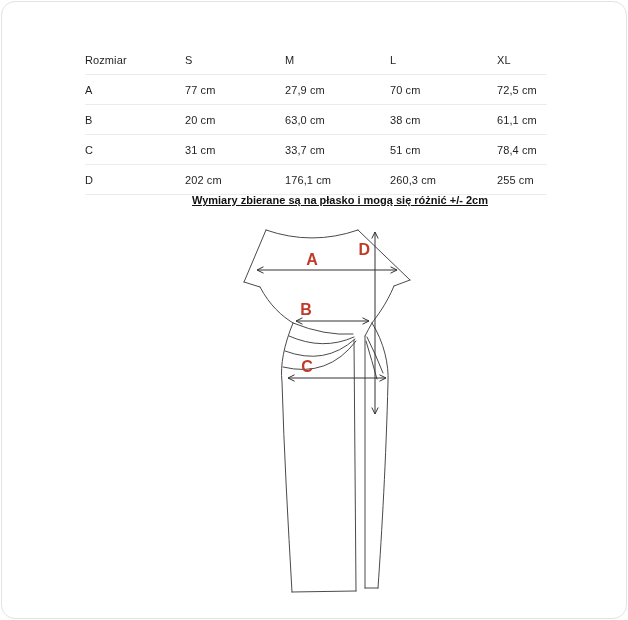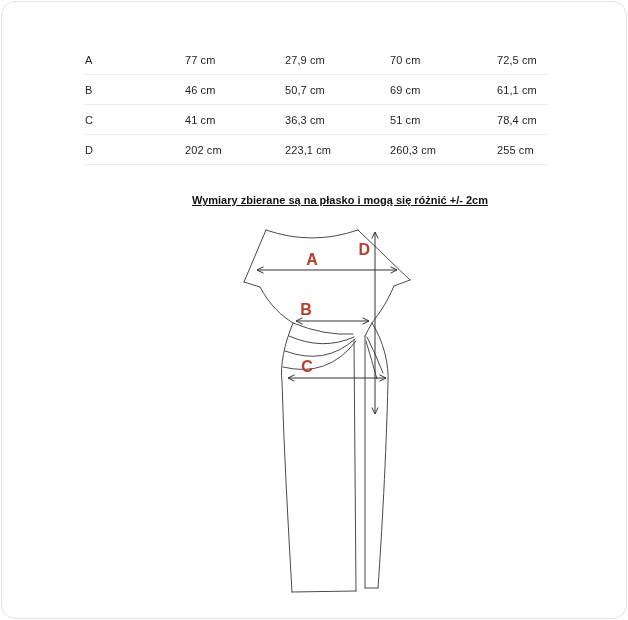--- a/index.html
+++ b/index.html
@@ -43,49 +43,56 @@
     font-family:"Liberation Sans", sans-serif;
     font-size:16px; font-weight:700;
   }
 </style>
 </head>
 <body>
 
 <div class="card-frame"></div>
 
 <div class="size-table">
+  <div class="trow header">
+    <div class="cell">Rozmiar</div>
+    <div class="cell">S</div>
+    <div class="cell">M</div>
+    <div class="cell">L</div>
+    <div class="cell">XL</div>
+  </div>
 
   <div class="trow">
     <div class="cell">A</div>
     <div class="cell">77 cm</div>
     <div class="cell">27,9 cm</div>
     <div class="cell">70 cm</div>
     <div class="cell">72,5 cm</div>
   </div>
 
   <div class="trow">
     <div class="cell">B</div>
-    <div class="cell">46 cm</div>
-    <div class="cell">50,7 cm</div>
-    <div class="cell">69 cm</div>
+    <div class="cell">20 cm</div>
+    <div class="cell">63,0 cm</div>
+    <div class="cell">38 cm</div>
     <div class="cell">61,1 cm</div>
   </div>
 
   <div class="trow">
     <div class="cell">C</div>
-    <div class="cell">41 cm</div>
-    <div class="cell">36,3 cm</div>
+    <div class="cell">31 cm</div>
+    <div class="cell">33,7 cm</div>
     <div class="cell">51 cm</div>
     <div class="cell">78,4 cm</div>
   </div>
 
   <div class="trow">
     <div class="cell">D</div>
     <div class="cell">202 cm</div>
-    <div class="cell">223,1 cm</div>
+    <div class="cell">176,1 cm</div>
     <div class="cell">260,3 cm</div>
     <div class="cell">255 cm</div>
   </div>
 </div>
 
 <div class="note">Wymiary zbierane są na płasko i mogą się różnić +/- 2cm</div>
 
 <svg class="diagram" viewBox="0 0 310 392">
   <defs>
     <marker id="ah" orient="auto-start-reverse" markerWidth="10" markerHeight="9" refX="7.5" refY="4" markerUnits="userSpaceOnUse">

